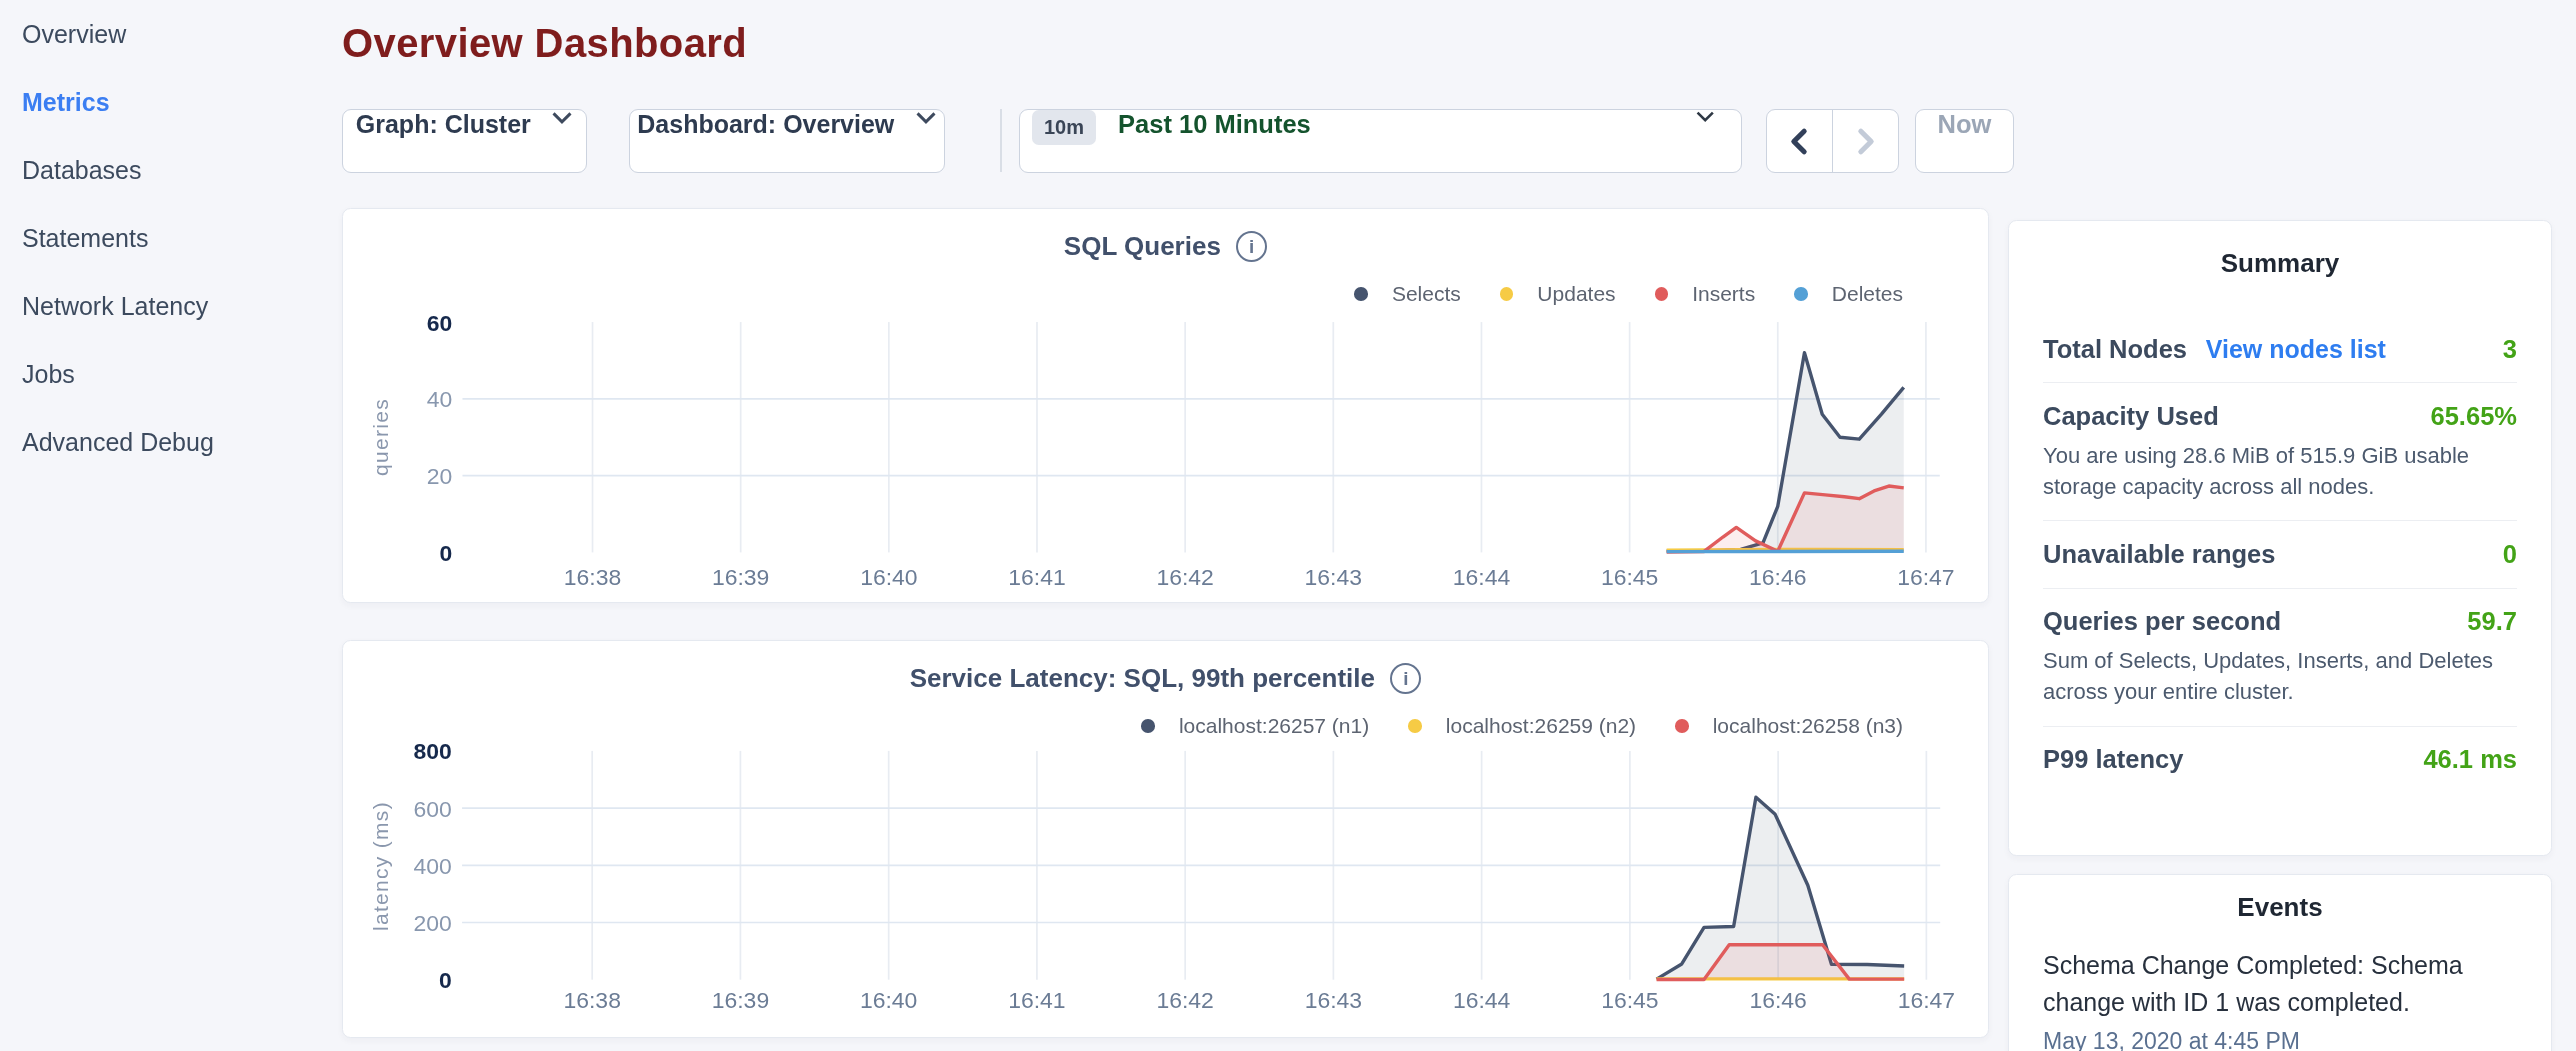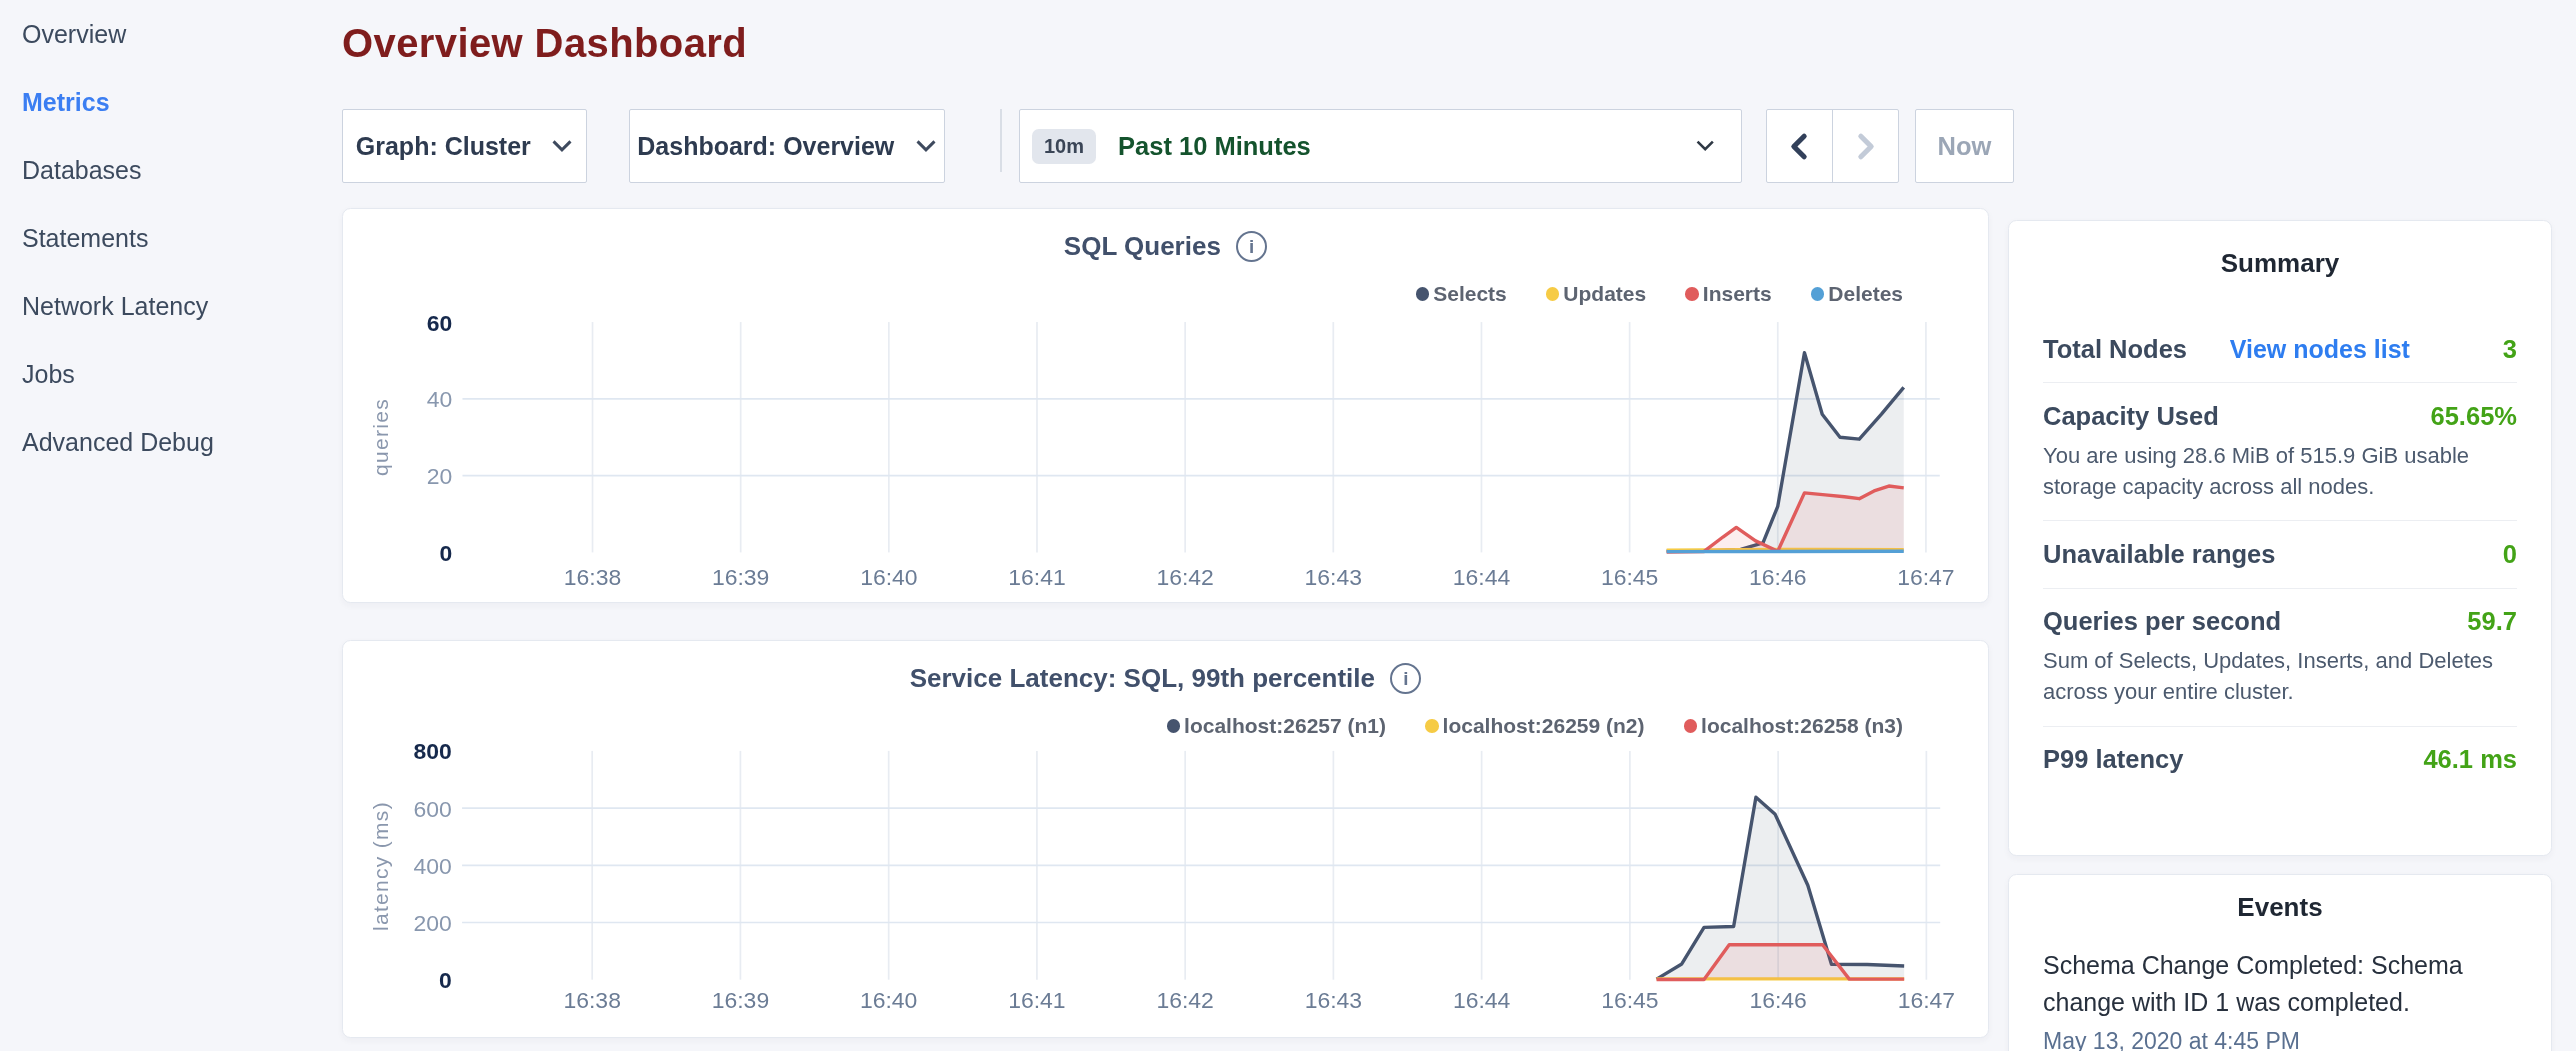--- a/index.html
+++ b/index.html
@@ -9,58 +9,58 @@
     background:#f5f6fa;
     font-family:"Liberation Sans","DejaVu Sans",sans-serif;
     color:#2c3a4f;
   }
   
   .sidebar { position:absolute; left:0; top:0; width:340px; height:100%; padding:0 0 0 22px; }
   .nav-item { height:68px; display:flex; align-items:center; font-size:25px; font-weight:500; color:#3c4a5e; cursor:pointer; }
   .nav-item.active { color:#3b7ef2; font-weight:700; }
   
   .main-title { position:absolute; left:342px; top:21px; font-size:40px; font-weight:700; color:#7f1d1d; letter-spacing:0.4px; }
-  .ctl { position:absolute; top:109px; height:74px; background:#fff; border:1.7px solid #ccd3df; border-radius:2px; display:flex; align-items:center; justify-content:center; }
+  .ctl { position:absolute; top:109px; height:64px; background:#fff; border:1.7px solid #ccd3df; border-radius:9px; display:flex; align-items:flex-start; justify-content:center; }
   .ctl-label { font-size:25px; font-weight:700; color:#2e3b50; }
   .dd-graph { left:342px; width:245px; gap:20.4px; }
   .dd-dash  { left:629px; width:316px; gap:20.4px; }
   .divider-v { position:absolute; left:1000px; top:109px; width:1.7px; height:63px; background:#d9dee6; }
   .timesel { left:1019px; width:723px; justify-content:flex-start; padding:0 25.5px 0 12px; }
   .badge { background:#e2e6ed; border-radius:6.8px; padding:6px 12px; font-size:20px; font-weight:700; color:#3a4556; }
   .timesel-label { margin-left:22px; font-size:25.5px; font-weight:700; color:#14532d; }
   .timesel .caret { margin-left:auto; }
   .arrows { left:1766px; width:133px; padding:0; }
   .arrow-half { flex:1; height:100%; display:flex; align-items:center; justify-content:center; cursor:pointer; }
   .arrow-divider { width:1.7px; height:100%; background:#ccd3df; }
   .now-btn { left:1915px; width:99px; font-size:25.5px; font-weight:700; color:#9ba6b6; cursor:pointer; }
   
   .card { position:absolute; background:#fff; border:1.7px solid #e5e9f0; border-radius:8.5px; box-shadow:0 2.6px 6.8px rgba(40,50,70,.04); }
   #chart-card-0 { left:342px; top:208px; width:1647px; height:395px; }
   #chart-card-1 { left:342px; top:640px; width:1647px; height:398px; }
   .chart-title-row { position:absolute; top:22px; left:0; right:0; display:flex; align-items:center; justify-content:center; gap:15.3px; }
   .chart-title { font-size:26px; font-weight:700; color:#41506b; }
   .info-icon { width:31px; height:31px; border:2.6px solid #64748f; border-radius:50%; color:#64748f; font-size:18.7px; font-weight:700; display:flex; align-items:center; justify-content:center; cursor:pointer; }
   .legend { position:absolute; top:73px; right:85px; display:flex; gap:39px; align-items:center; }
-  .legend-item { display:flex; align-items:center; gap:4px;font-weight:bold; }
+  .legend-item { display:flex; align-items:center; gap:24px; }
   .legend-dot { width:13.6px; height:13.6px; border-radius:50%; }
   .legend-label { font-size:21px; color:#5d6471; }
   svg.plot { position:absolute; left:0; top:0; }
   svg text.xtick { font-size:27px; fill:#6b7c95; text-anchor:middle; }
   svg text.ytick { font-size:27px; fill:#8897ae; text-anchor:end; }
   svg text.ytick-dark { font-size:27px; fill:#16294c; font-weight:700; text-anchor:end; }
   .ylabel { position:absolute; left:25.5px; display:flex; align-items:center; justify-content:center; writing-mode:vertical-rl; transform:rotate(180deg); font-size:21px; color:#8a97ad; letter-spacing:1.3px; }
   
   .summary-panel { left:2008px; top:220px; width:544px; height:636px; padding:0 34px; overflow:hidden; }
   .events-panel  { left:2008px; top:874px; width:544px; height:221px; padding:0 34px; overflow:hidden; }
   .panel-title { text-align:center; padding-top:27px; font-size:26px; font-weight:700; color:#1f2733; }
   .summary-panel .panel-title { margin-bottom:37px; }
   .events-panel .panel-title { padding-top:17px; margin-bottom:24px; }
   .srow { padding:18.7px 0; border-top:1.7px solid #eceef2; }
   .srow.first { border-top:none; }
-  .srow-head { display:flex; align-items:flex-start;gap:24px; }
+  .srow-head { display:flex; align-items:flex-start; }
   .srow-label { font-size:25.5px; font-weight:700; color:#3c4a5e; }
   .srow-link { font-size:25px; font-weight:700; color:#2e7df0; margin-left:18.7px; cursor:pointer; text-decoration:none; }
   .srow-value { margin-left:auto; font-size:25.5px; font-weight:700; color:#43a317; white-space:nowrap; }
   .srow-desc { margin-top:8.5px; font-size:22px; line-height:31px; color:#4c5a6e; }
   .event-msg { font-size:25px; line-height:37px; color:#27303d; }
   .event-time { margin-top:6.8px; font-size:23px; color:#5a7090; }
 </style>
 </head>
 <body>
 

